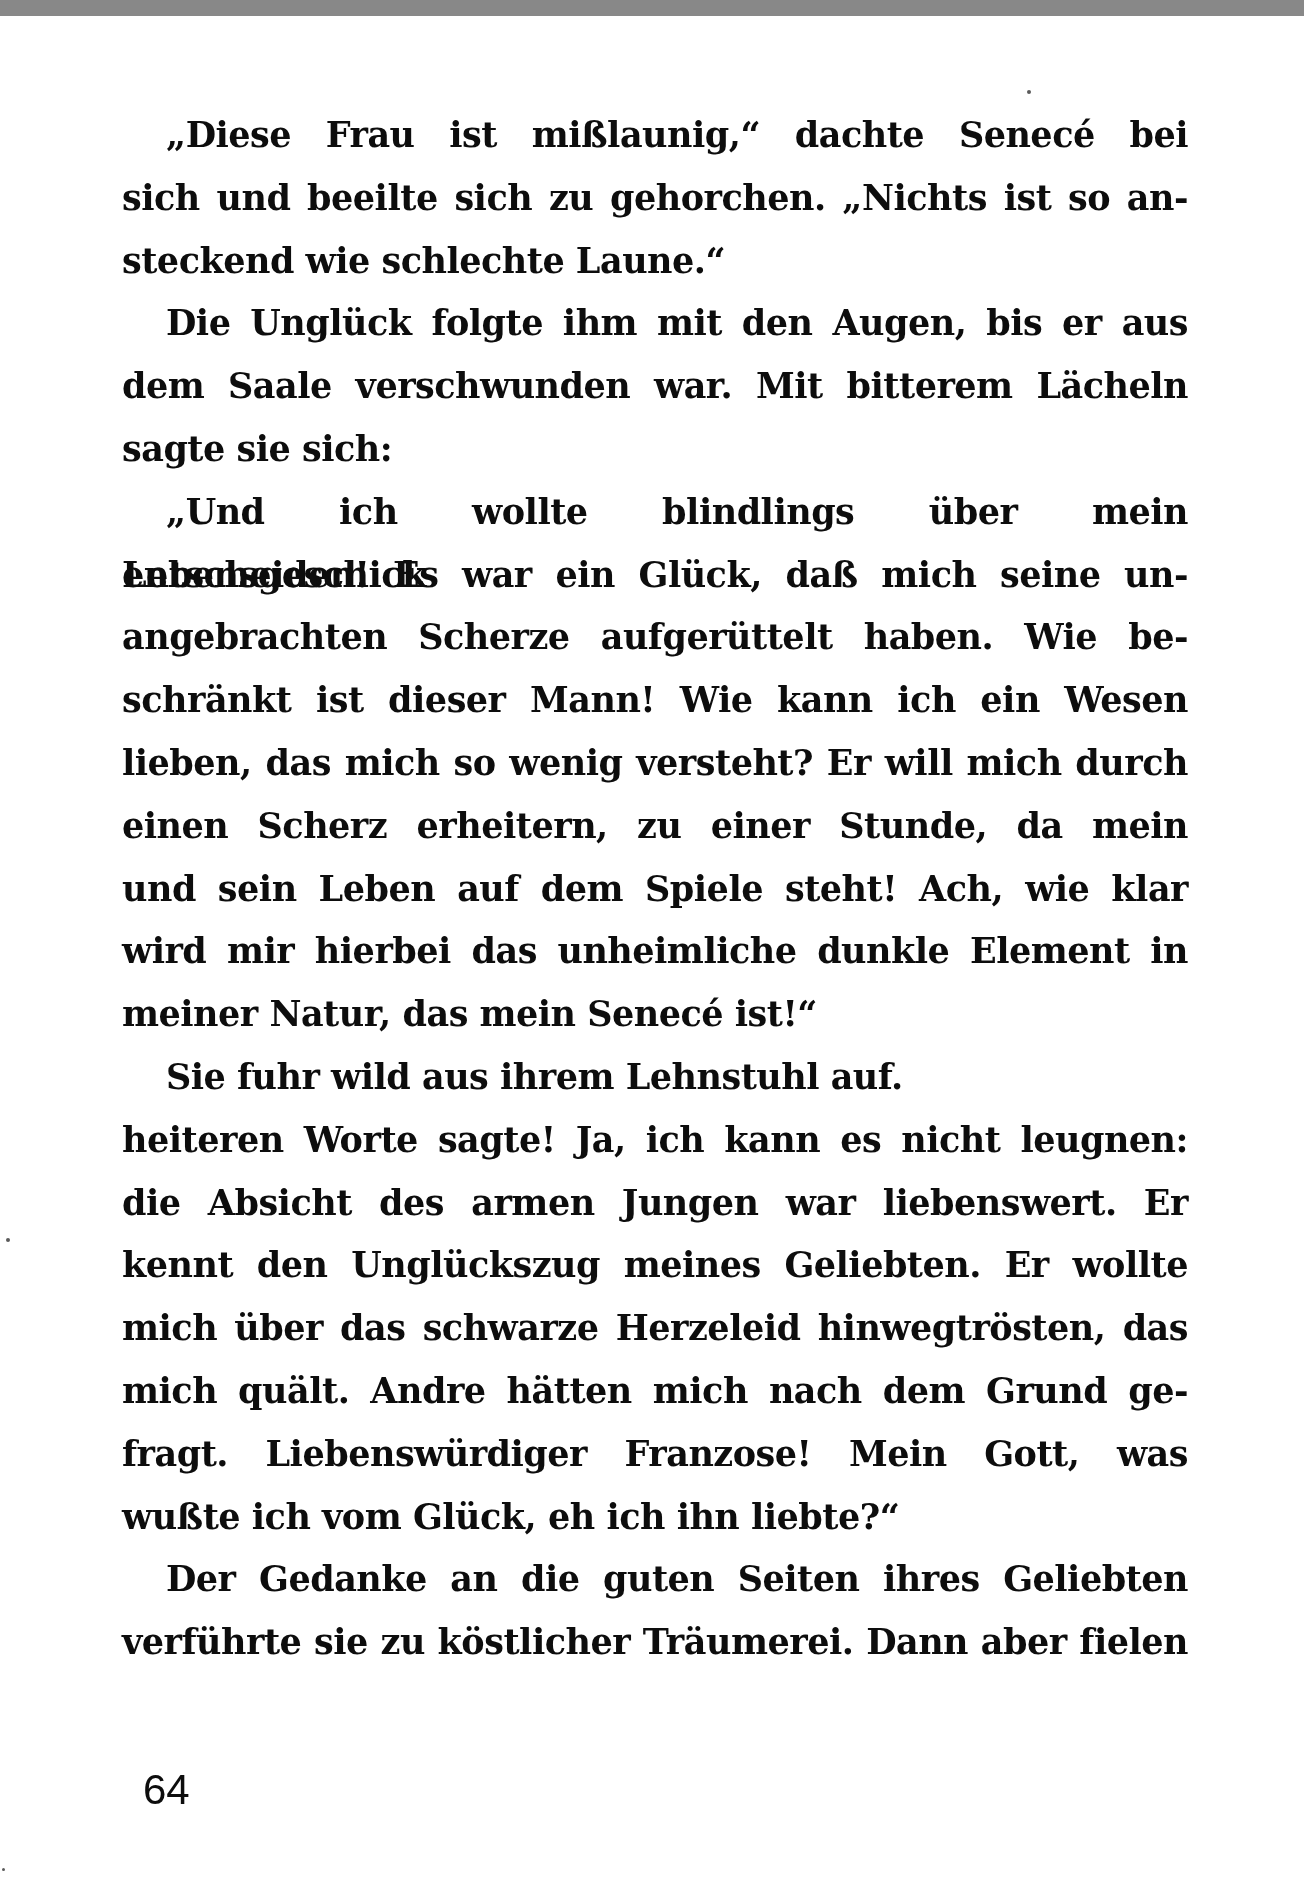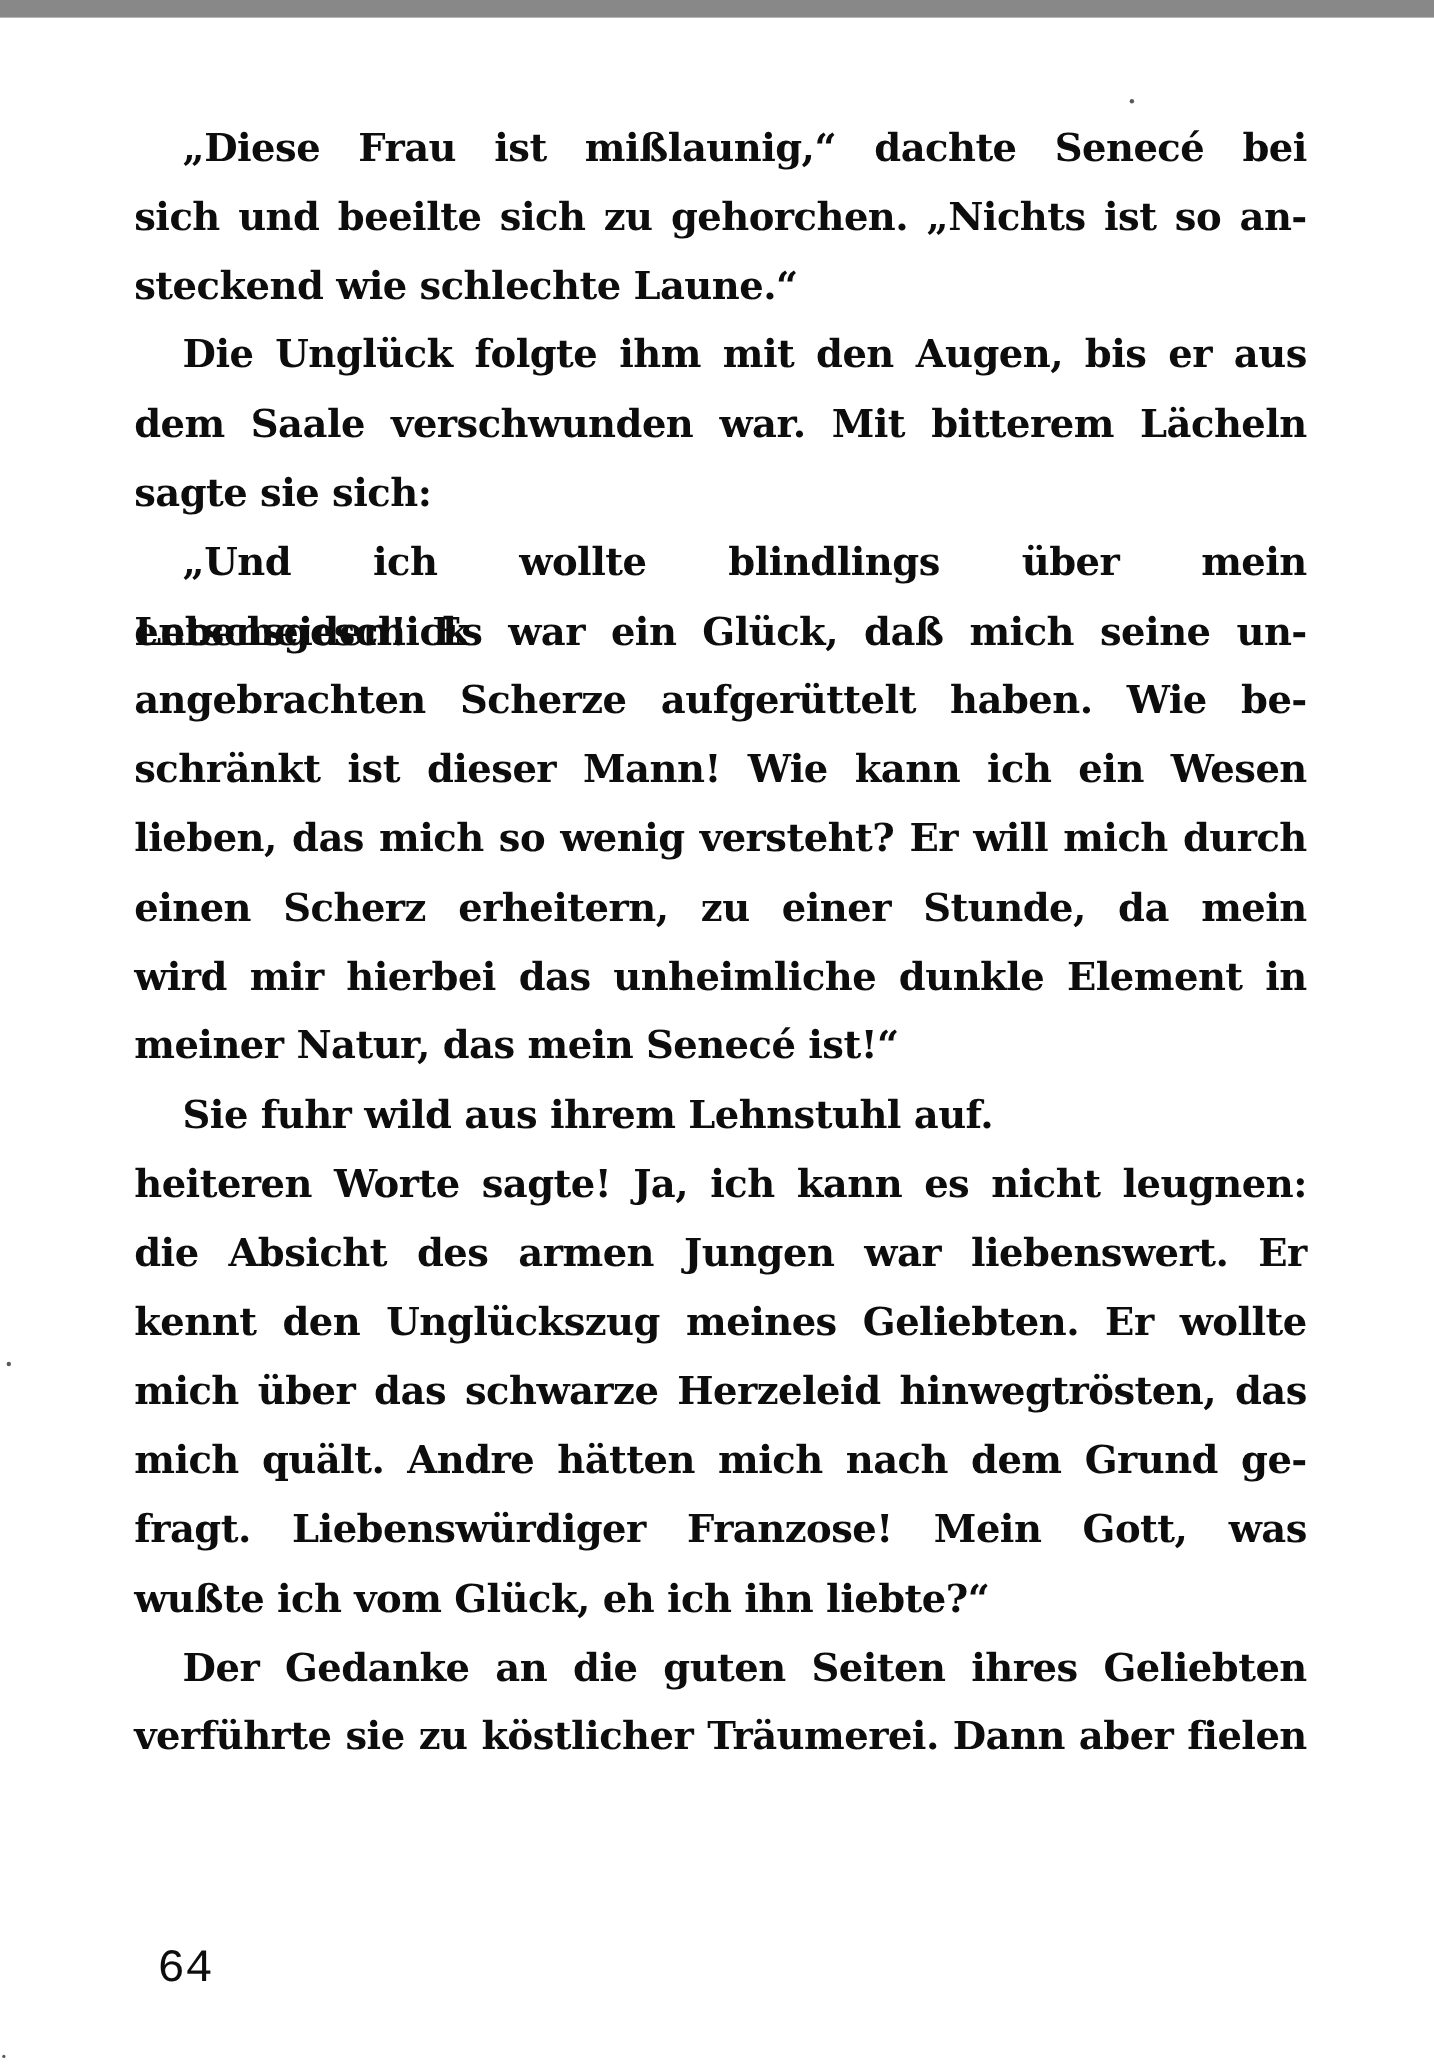--- a/index.html
+++ b/index.html
@@ -29,21 +29,21 @@
     text-align:left;
   }
   .line.justify {
     text-align:justify;
     text-align-last:justify;
   }
   .line.indent { text-indent:44px; }
   .page-number {
     position:absolute;
     left:143px; top:1750px;
-    font-family:Liberation Mono, monospace;
+    font-family:Liberation Sans, sans-serif;
     font-weight:400;
     font-size:42px;
     color:var(--ink);
   }
   .speck {
     position:absolute;
     background:#5a5a5a;
     border-radius:50%;
   }
   .speck.s1 { left:1027px; top:74px;  width:4px; height:4px; }
@@ -60,20 +60,21 @@
       <div class="line">steckend wie schlechte Laune.“</div>
       <div class="line indent justify">Die Unglück folgte ihm mit den Augen, bis er aus</div>
       <div class="line justify">dem Saale verschwunden war. Mit bitterem Lächeln</div>
       <div class="line">sagte sie sich:</div>
       <div class="line indent justify">„Und ich wollte blindlings über mein Lebensgeschick</div>
       <div class="line justify">entscheiden! Es war ein Glück, daß mich seine un-</div>
       <div class="line justify">angebrachten Scherze aufgerüttelt haben. Wie be-</div>
       <div class="line justify">schränkt ist dieser Mann! Wie kann ich ein Wesen</div>
       <div class="line justify">lieben, das mich so wenig versteht? Er will mich durch</div>
       <div class="line justify">einen Scherz erheitern, zu einer Stunde, da mein</div>
+      <div class="line justify">und sein Leben auf dem Spiele steht! Ach, wie klar</div>
       <div class="line justify">wird mir hierbei das unheimliche dunkle Element in</div>
       <div class="line">meiner Natur, das mein Senecé ist!“</div>
       <div class="line indent">Sie fuhr wild aus ihrem Lehnstuhl auf.</div>
       <div class="line justify">heiteren Worte sagte! Ja, ich kann es nicht leugnen:</div>
       <div class="line justify">die Absicht des armen Jungen war liebenswert. Er</div>
       <div class="line justify">kennt den Unglückszug meines Geliebten. Er wollte</div>
       <div class="line justify">mich über das schwarze Herzeleid hinwegtrösten, das</div>
       <div class="line justify">mich quält. Andre hätten mich nach dem Grund ge-</div>
       <div class="line justify">fragt. Liebenswürdiger Franzose! Mein Gott, was</div>
       <div class="line">wußte ich vom Glück, eh ich ihn liebte?“</div>

